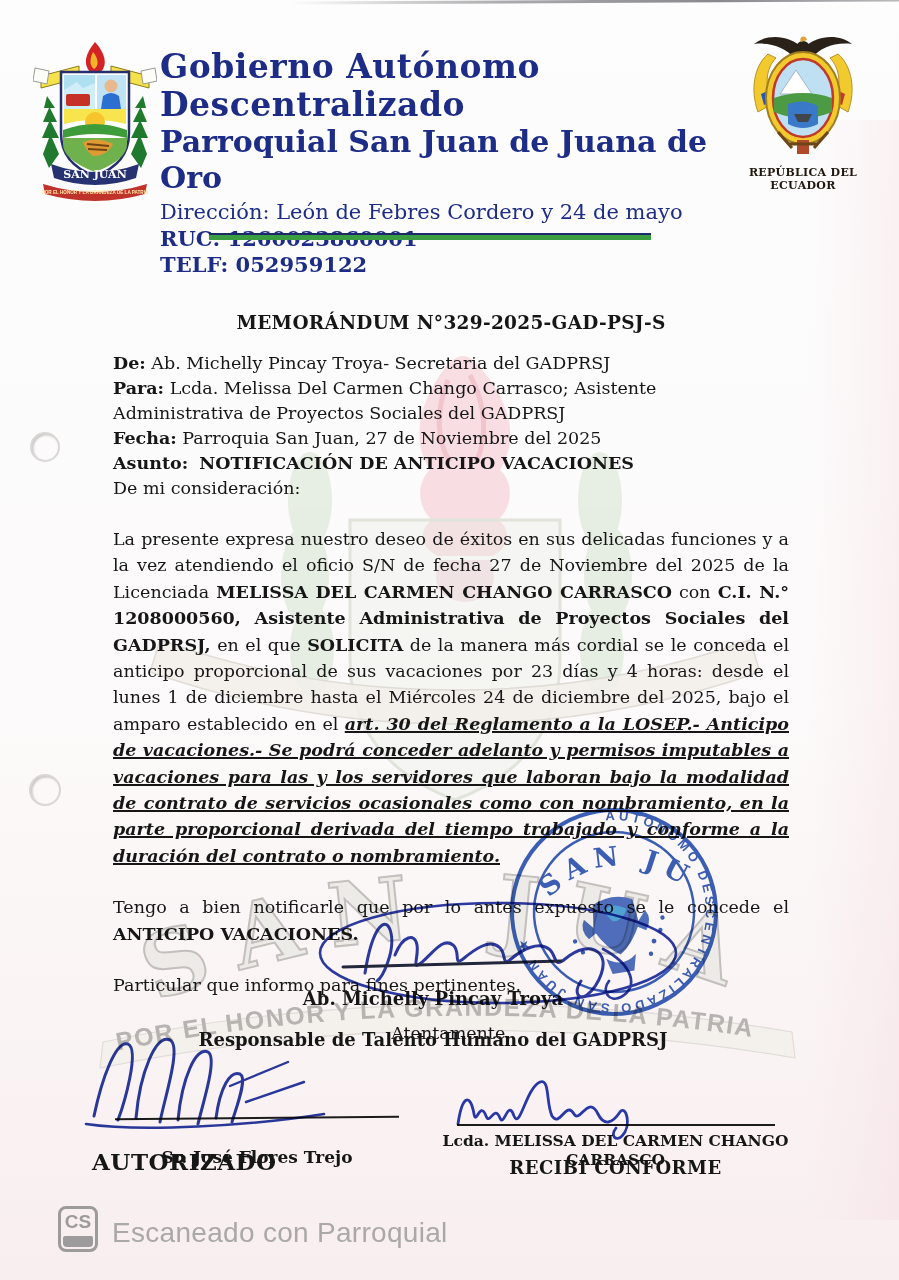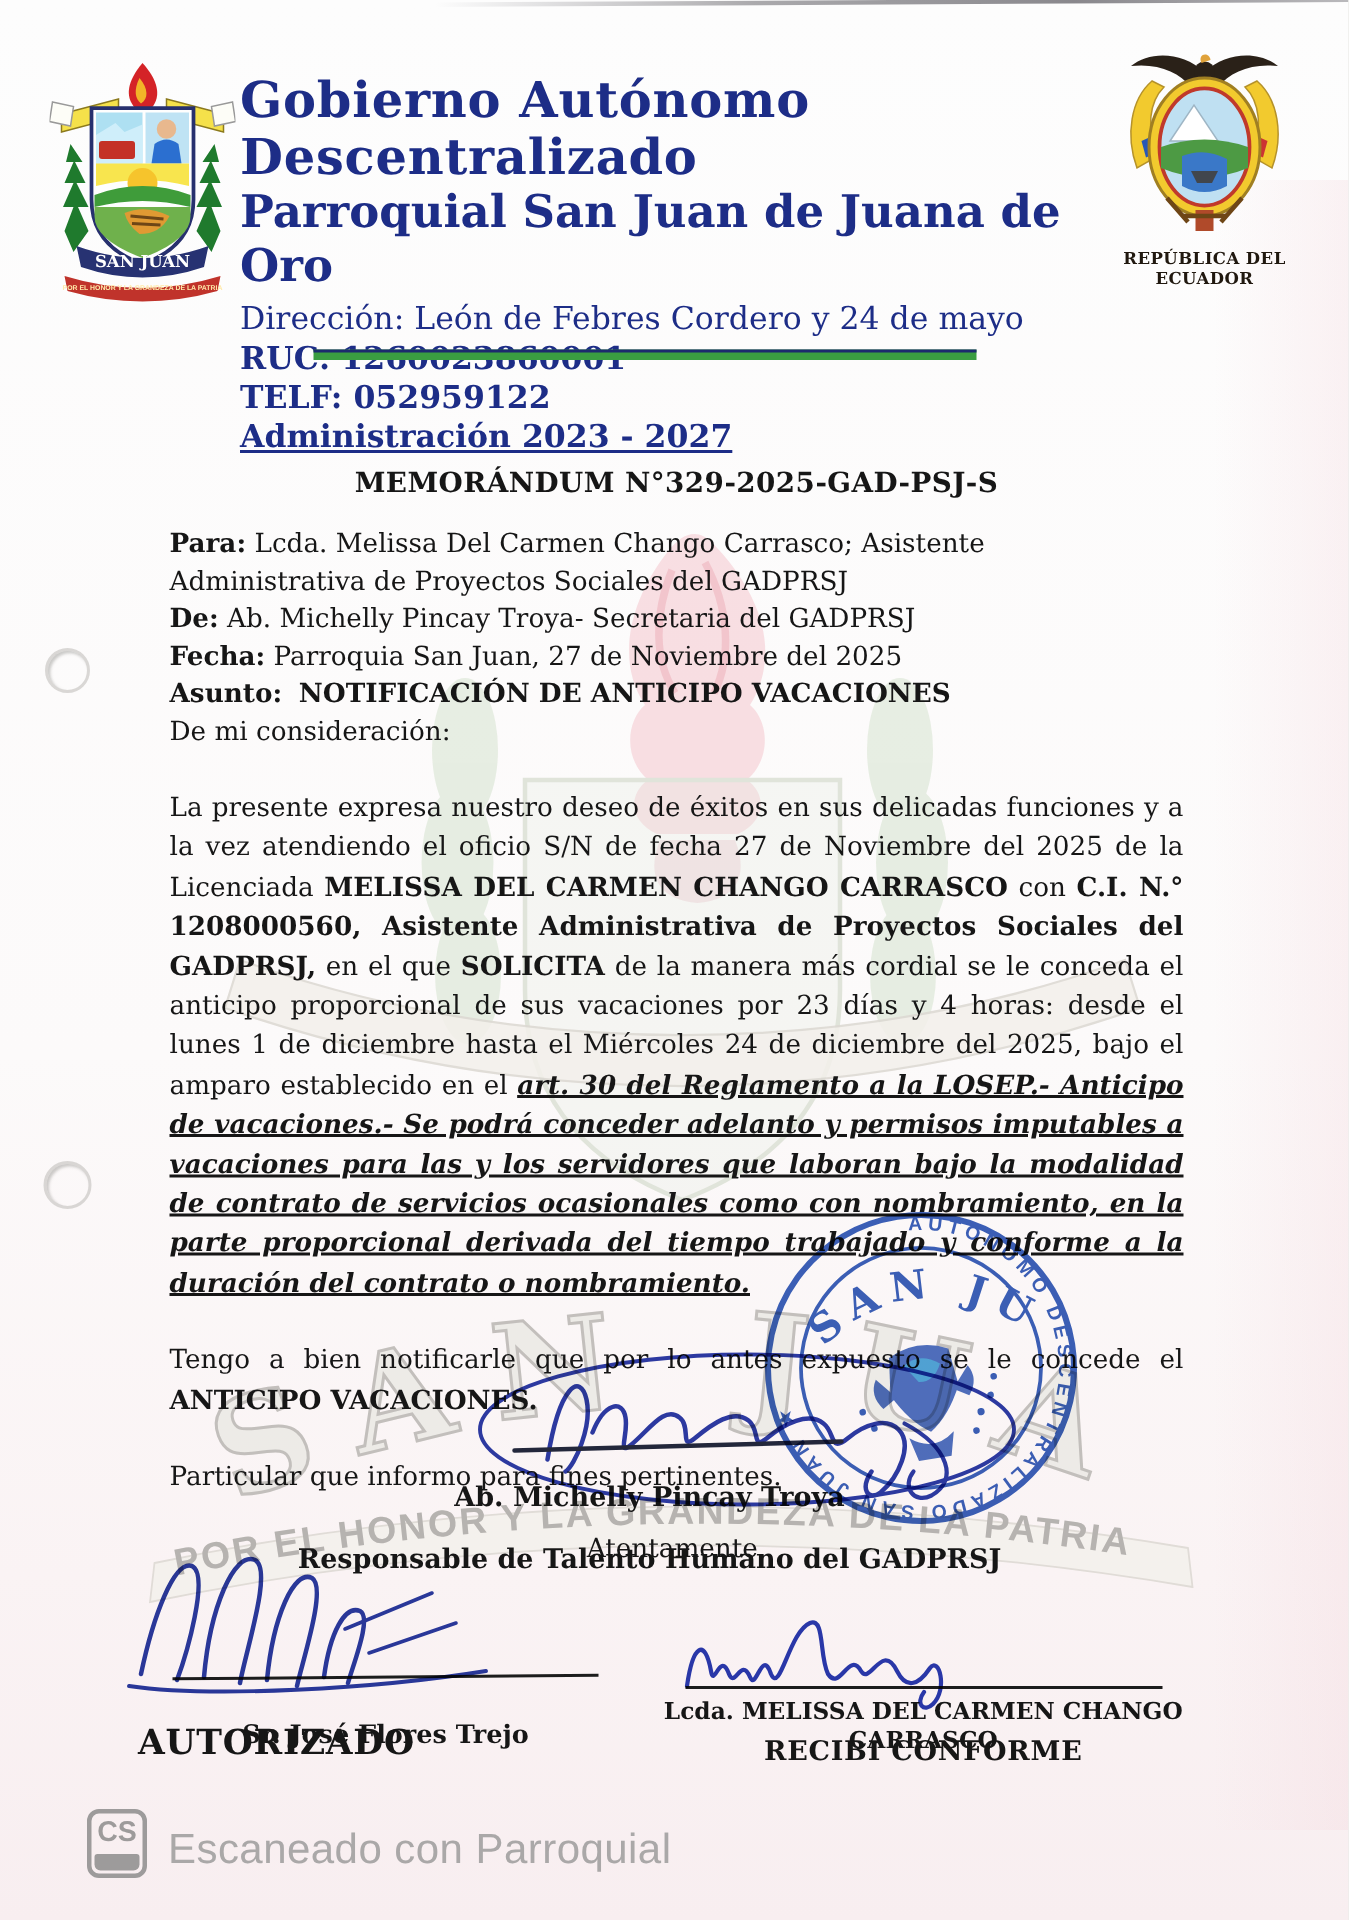--- a/index.html
+++ b/index.html
@@ -155,21 +155,20 @@
       <text x="62" y="155.5" text-anchor="middle" font-family="Liberation Sans, sans-serif" font-size="4.6" font-weight="700" fill="#ffe9a8">POR EL HONOR Y LA GRANDEZA DE LA PATRIA</text>
     </svg>
   </div>
 
   <div class="hdr-text">
     <div class="hdr-l1">Gobierno Autónomo Descentralizado</div>
     <div class="hdr-l2">Parroquial San Juan de Juana de Oro</div>
     <div class="hdr-l3">Dirección: León de Febres Cordero y 24 de mayo</div>
     <div class="hdr-l4">RUC: 1260023860001</div>
     <div class="hdr-l5">TELF: 052959122</div>
-    <div class="hdr-l6">Administración 2023 - 2027</div>
   </div>
 
   <div id="logo-right">
     <svg width="150" height="128" viewBox="0 0 150 128">
 
       <path d="M75,16 C60,2 38,2 26,12 C44,10 58,16 66,26 Z" fill="#2a2118"></path>
       <path d="M75,16 C90,2 112,2 124,12 C106,10 92,16 84,26 Z" fill="#2a2118"></path>
       <circle cx="75" cy="16" r="7" fill="#2a2118"></circle>
       <path d="M73,10 C70,4 78,2 79,8 Z" fill="#e0a23a"></path>
 
@@ -190,22 +189,22 @@
       <path d="M50,100 L64,116 M100,100 L86,116" stroke="#6e4616" stroke-width="3"></path>
     </svg>
     <div class="ec-caption">REPÚBLICA DEL ECUADOR</div>
   </div>
 
   <div class="divider"></div>
 
   <div class="doc">
     <p class="memo-title">MEMORÁNDUM N°329-2025-GAD-PSJ-S</p>
 
+    <p class="field"><b>De:</b> <span>Ab. Michelly Pincay Troya- Secretaria del GADPRSJ</span></p>
     <p class="field"><b>Para:</b> <span>Lcda. Melissa Del Carmen Chango Carrasco; Asistente Administrativa de Proyectos Sociales del  GADPRSJ</span></p>
-    <p class="field"><b>De:</b> <span>Ab. Michelly Pincay Troya- Secretaria del GADPRSJ</span></p>
     <p class="field"><b>Fecha:</b> <span>Parroquia San Juan, 27 de Noviembre del 2025</span></p>
     <p class="field"><b>Asunto:</b>&nbsp; <span class="asunto-val">NOTIFICACIÓN DE ANTICIPO VACACIONES</span></p>
     <p class="salutation">De mi consideración:</p>
 
     <p class="para"><span class="sg-n">La presente expresa nuestro deseo de éxitos en sus delicadas funciones y a la vez atendiendo el oficio S/N de fecha 27 de Noviembre del 2025 de la Licenciada </span><span class="sg-b">MELISSA DEL CARMEN CHANGO CARRASCO</span><span class="sg-n"> con </span><span class="sg-b">C.I. N.° 1208000560, Asistente Administrativa de Proyectos Sociales del  GADPRSJ,</span><span class="sg-n"> en el que </span><span class="sg-b">SOLICITA</span><span class="sg-n"> de la manera más cordial se le conceda el anticipo proporcional de sus vacaciones por 23 días y 4 horas: desde el lunes 1 de diciembre hasta el Miércoles 24 de diciembre del 2025, bajo el amparo establecido en el </span><span class="sg-biu">art. 30 del Reglamento a la LOSEP.- Anticipo de vacaciones.- Se podrá conceder adelanto y permisos imputables a vacaciones para las y los servidores que laboran bajo la modalidad de contrato de servicios ocasionales como con nombramiento, en la parte proporcional derivada del tiempo trabajado y conforme a la duración del contrato o nombramiento.</span></p>
     <p class="para"><span class="sg-n">Tengo a bien notificarle que por lo antes expuesto se le concede el </span><span class="sg-b">ANTICIPO VACACIONES.</span></p>
     <p class="para">Particular que informo para fines pertinentes.</p>
     <p class="closing">Atentamente.</p>
   </div>
 

